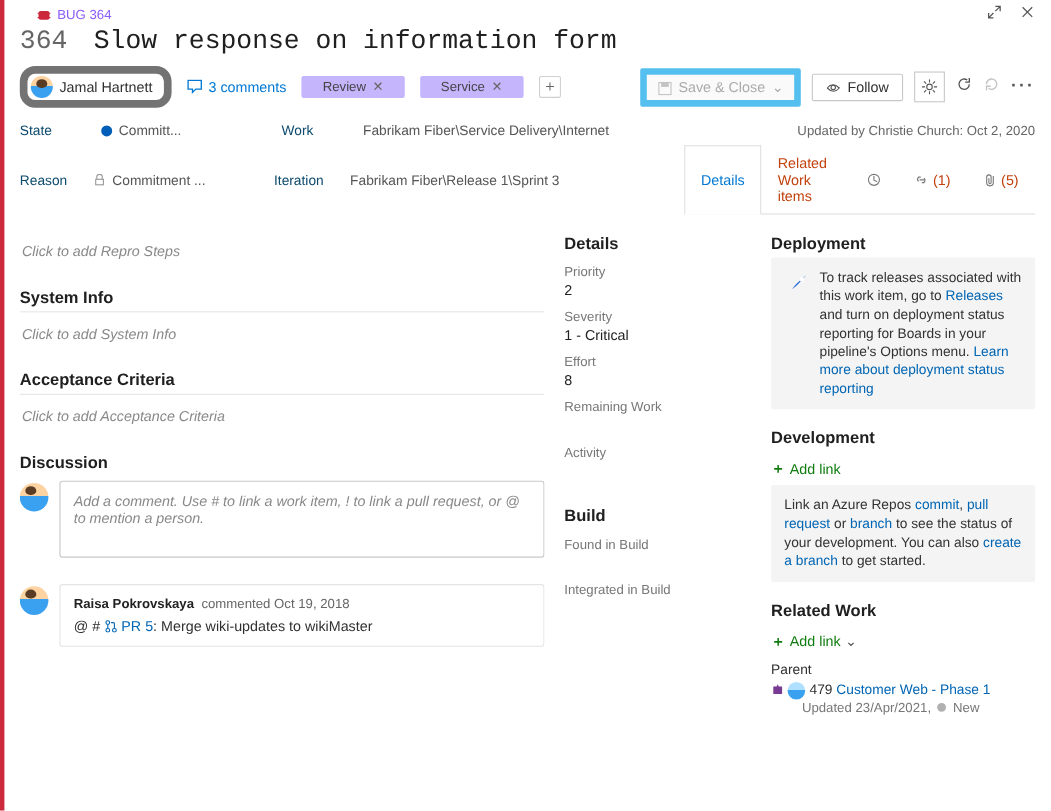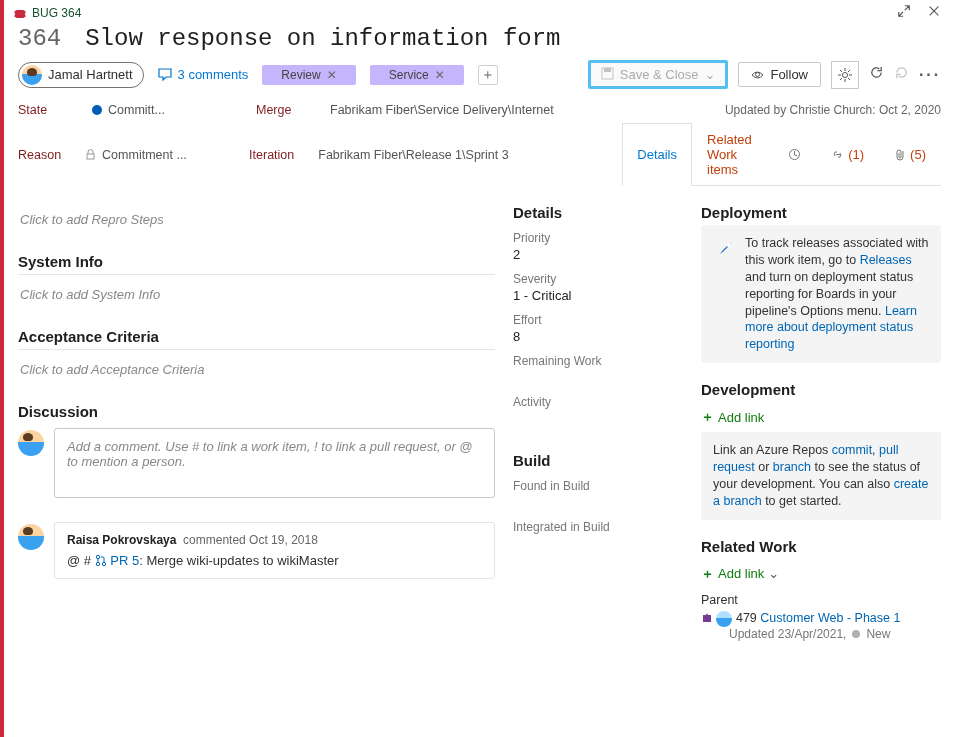--- a/index.html
+++ b/index.html
@@ -1,45 +1,45 @@
 <!DOCTYPE html>
 <html><head>
 <meta charset="utf-8">
 <style>
   * { box-sizing: border-box; }
   html, body { margin: 0; padding: 0; font-family: "Segoe UI", Arial, sans-serif; background: #fff; color: #303030; }
   .root { width: 955px; height: 737px; border-left: 4px solid #cc293d; overflow: hidden; position: relative; }
 
-  .top-row { display: flex; justify-content: space-between; align-items: center; padding: 4px 14px 0 10px; font-size: 12px; color: #14532d; }
+  .top-row { display: flex; justify-content: space-between; align-items: center; padding: 4px 14px 0 30px; font-size: 12px; color: #8b5cf6; }
   .top-row .left { display: flex; align-items: center; gap: 6px; }
   .top-row .right { display: flex; align-items: center; gap: 16px; }
   .top-row .right svg { width: 14px; height: 14px; }
   .ico-btn { cursor: pointer; color: #555; }
 
   .title-row { display: flex; align-items: baseline; gap: 24px; padding: 4px 14px; font-size: 24px; font-weight: 400; font-family: Liberation Mono, monospace; }
   .title-row .id { color: #666; }
   .title-row .title { color: #202020; }
 
   .toolbar { display: flex; align-items: center; justify-content: space-between; padding: 4px 14px 8px 14px; gap: 12px; flex-wrap: nowrap; }
   .toolbar .left { display: flex; align-items: center; gap: 14px; flex: 1; min-width: 0; }
   .toolbar .right { display: flex; align-items: center; gap: 10px; }
-  .userpill { display: flex; align-items: center; gap: 6px; border: 1px solid #737373; border-radius: 14px; padding: 2px 10px 2px 3px; font-size: 13px; cursor: pointer; background:#fff; }
+  .userpill { display: flex; align-items: center; gap: 6px; border: 7px solid #737373; border-radius: 14px; padding: 2px 10px 2px 3px; font-size: 13px; cursor: pointer; background:#fff; }
   .avatar { width: 20px; height: 20px; border-radius: 50%; background: linear-gradient(180deg,#fcd3a1 45%,#3aa0f0 45%); position: relative; flex-shrink:0; }
   .avatar::after { content:""; position:absolute; left:5px; top:3px; width:10px; height:8px; border-radius:50% 50% 45% 45%; background:#5a3b24; }
   .comments { display: flex; align-items: center; gap: 6px; color: #0078d4; font-size: 13px; cursor: pointer; }
   .tag { display: inline-flex; gap:6px; background: #c4b5fd; font-size: 12px; padding: 3px 19px; border-radius: 2px; color:#444; cursor:pointer; }
   .tag .x { color:#666; cursor:pointer; }
   .addtag { width: 20px; height: 20px; border:1px solid #d0d0d0; display:flex; align-items:center; justify-content:center; color:#666; border-radius:2px; cursor:pointer; font-size:14px; }
-  .btn { display: inline-flex; align-items: flex-start; gap: 6px; border: 3px solid #0ea5e9; background: #f8f8f8; padding: 4px 10px; font-size: 13px; border-radius: 2px; color:#888; cursor:pointer; }
+  .btn { display: inline-flex; align-items: flex-end; gap: 6px; border: 6px solid #0ea5e9; background: #f8f8f8; padding: 4px 10px; font-size: 13px; border-radius: 2px; color:#888; cursor:pointer; }
   .btn.disabled { opacity: 0.7; cursor:default; }
   .btn-follow { border:1px solid #c8c8c8; background:#fff; color:#303030; padding:4px 12px; border-radius:2px; font-size:13px; display:inline-flex; align-items:center; gap:6px; cursor:pointer; }
   .sq { width: 28px; height: 28px; border:1px solid #c8c8c8; display:inline-flex; align-items:center; justify-content:center; background:#fff; cursor:pointer; }
 
   .meta-row { display:flex; padding: 6px 14px 4px 14px; font-size: 12.5px; color:#555; gap: 24px; align-items:center; }
-  .meta-row .lbl { width: 50px; color:#7f1d1d; }
+  .meta-row .lbl { width: 50px; color:#0c4a6e; }
   .meta-row .val { display:flex; align-items:center; gap:6px; min-width: 140px; }
   .state-dot { width:10px; height:10px; border-radius:50%; background:#005eb8; display:inline-block; }
   .updated { margin-left:auto; color:#666; font-size:12px; }
 
   .tabs { margin-left:auto; display:flex; flex-direction:column; align-items:flex-end; }
   .tabbar { display:flex; border-bottom:1px solid #e0e0e0; }
   .tab { padding:8px 14px; font-size:13px; color:#c2410c; border:1px solid transparent; border-bottom:none; cursor:pointer; display:flex; align-items:center; gap:4px; }
   .tab.active { color:#0078d4; border-color:#e0e0e0; background:#fff; border-bottom:1px solid #fff; margin-bottom:-1px; }
 
   .cols { display:flex; padding: 14px 14px 0 14px; gap: 18px; height: calc(100% - 180px); overflow:hidden; }
@@ -164,21 +164,21 @@
       <span class="ico-btn" style="font-weight:bold;letter-spacing:2px;">···</span>
     </div>
   </div>
 
   <div class="meta-row">
     <span class="lbl">State</span>
     <span class="val">
         <span class="state-dot"></span>
         <span>Committ...</span>
       </span>
-    <span class="lbl">Merge</span>
+    <span class="lbl">Work</span>
     <span class="val" style="min-width:280px">Fabrikam Fiber\Service Delivery\Internet</span>
     <span class="updated">Updated by Christie Church: Oct 2, 2020</span>
   </div>
 
   <div class="meta-row" style="padding-top:2px;">
     <span class="lbl">Reason</span>
     <span class="val">
       <svg width="11" height="11">
           <rect x="2" y="5" width="7" height="5" fill="none" stroke="#999"></rect>
           <path d="M3 5 v-2 a2.5 2.5 0 0 1 5 0 v2" fill="none" stroke="#999"></path>

